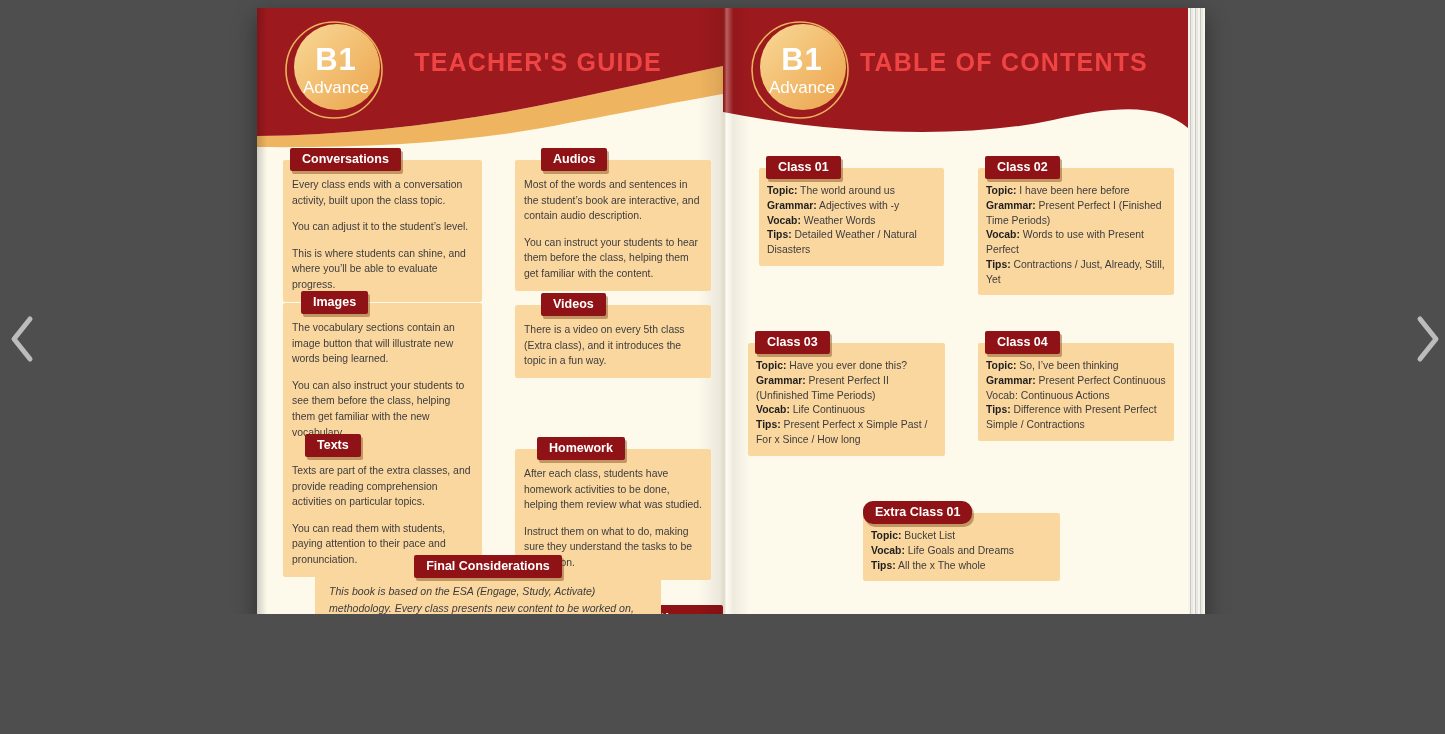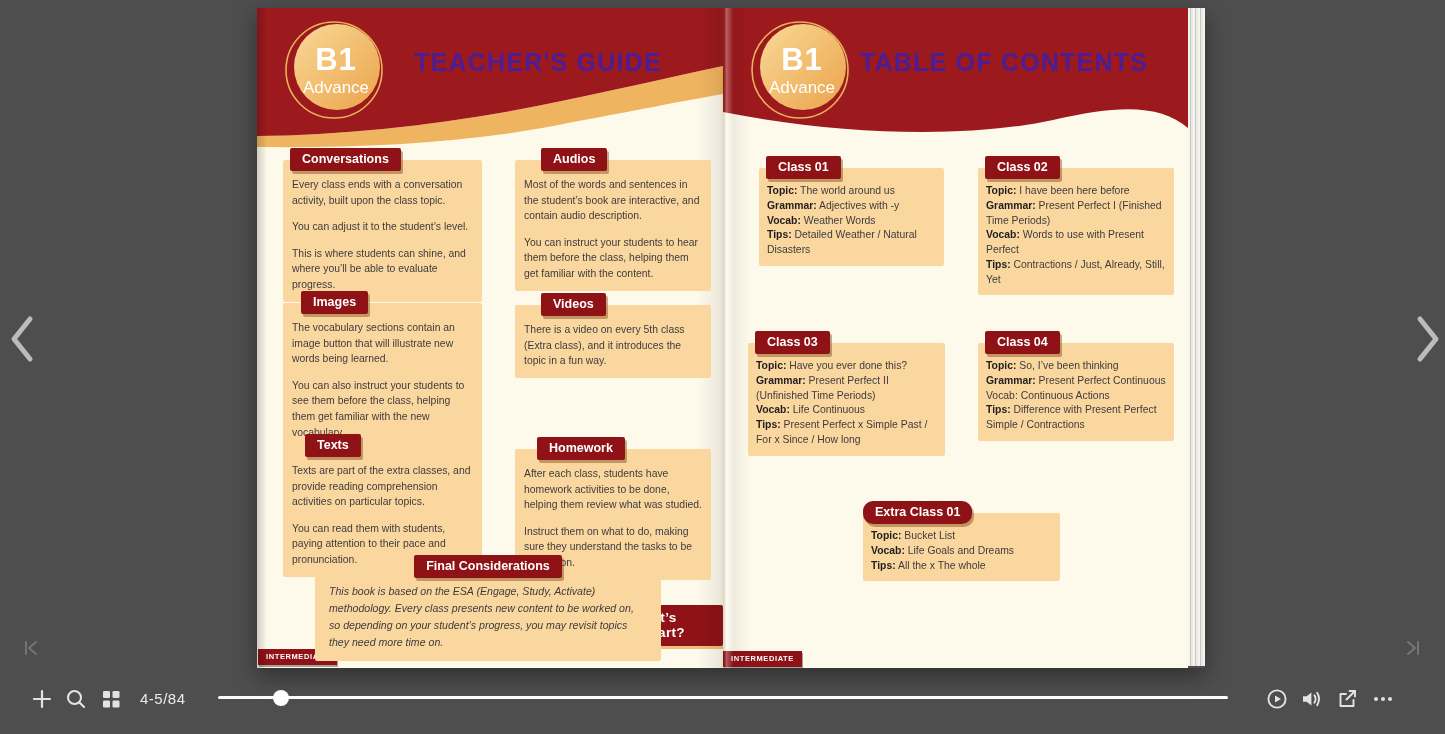--- a/index.html
+++ b/index.html
@@ -1,33 +1,33 @@
 <!DOCTYPE html>
 <html><head>
 <meta charset="utf-8">
 <style>
   html,body{margin:0;padding:0;background:#4f4e4e;}
-  .stage{position:relative;width:1445px;height:734px;background:#4f4e4e;overflow:hidden;
+  .stage{position:relative;width:1445px;height:614px;background:#4f4e4e;overflow:hidden;
          font-family:"Liberation Sans","DejaVu Sans",sans-serif;}
   .book{position:absolute;left:257px;top:8px;width:948px;height:660px;box-shadow:0 8px 22px rgba(0,0,0,.4);}
   .page{position:absolute;top:0;width:466px;height:660px;background:#fdfaec;overflow:hidden;}
   .page.left{left:0;}
   .page.right{left:466px;width:465px;}
   .stack{position:absolute;left:931px;top:0;width:17px;height:658px;
          background:repeating-linear-gradient(90deg,#f5f4ef 0 2px,#c8c7c1 2px 3px,#e9e8e1 3px 5px);}
   .spine{position:absolute;left:441px;top:0;width:52px;height:660px;pointer-events:none;
          background:linear-gradient(90deg,rgba(0,0,0,0) 0%,rgba(0,0,0,.07) 42%,rgba(70,45,10,.16) 50%,rgba(255,255,255,.30) 55%,rgba(0,0,0,.06) 68%,rgba(0,0,0,0) 100%);}
   .edgeL{position:absolute;left:0;top:0;width:10px;height:660px;pointer-events:none;
          background:linear-gradient(90deg,rgba(0,0,0,.18),rgba(0,0,0,0));}
   .hdr{position:absolute;left:0;top:0;width:100%;height:150px;}
   .badge{position:absolute;left:26px;top:8px;width:106px;height:106px;}
   .badge .btxt{position:absolute;left:0;top:0;width:106px;height:106px;text-align:center;color:#fff;}
   .badge .lvl{margin-top:26px;font-size:31px;font-weight:bold;letter-spacing:1px;}
   .badge .sub{font-size:17px;margin-top:0;}
-  .ptitle{position:absolute;left:130px;top:40px;width:302px;text-align:center;color:#4c1d95;
+  .ptitle{position:absolute;left:130px;top:40px;width:302px;text-align:center;color:#ef4444;
           font-size:25px;font-weight:bold;letter-spacing:1.2px;white-space:nowrap;}
   .section{position:absolute;}
   .chip{position:relative;display:inline-block;margin-left:7px;z-index:2;background:#8e1216;color:#fff;
         font-size:12.5px;font-weight:bold;padding:4px 12px 5px;border-radius:2px;
         box-shadow:2px 3px 0 rgba(125,70,25,.45);white-space:nowrap;}
   .sbox{position:relative;z-index:1;margin-top:-11px;background:#fbd7a0;border-radius:2px;
         padding:17px 9px 9px 9px;color:#3d3c3c;font-size:10.4px;line-height:1.5;}
   .sbox p{margin:0 0 11px;}
   .sbox p:last-child{margin-bottom:0;}
   .kv{padding:16px 8px 8px 8px;font-size:10.4px;line-height:1.42;}

